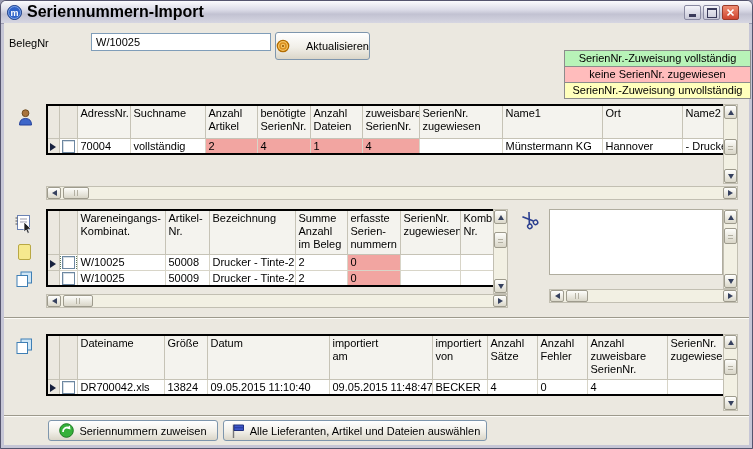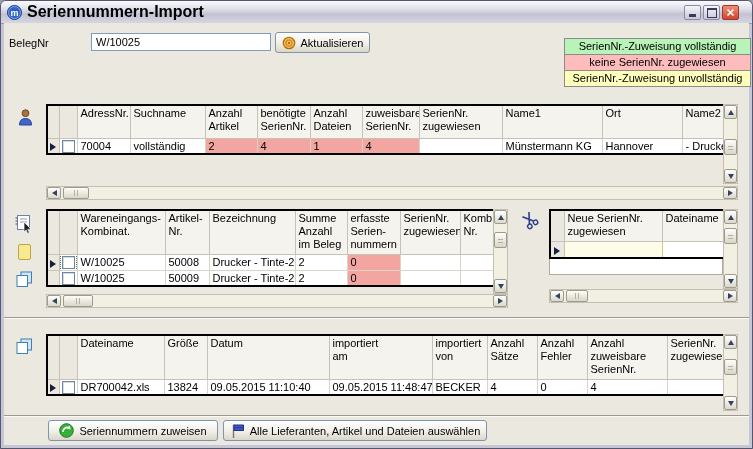--- a/index.html
+++ b/index.html
@@ -23,21 +23,21 @@
   .lbl{line-height:18px;}
   input.field{position:absolute;border:1px solid #7f9db9;background:#fff;
     font-family:"Liberation Sans",sans-serif;font-size:11px;padding:1px 4px;box-sizing:border-box;}
   .xpbtn{position:absolute;display:flex;align-items:center;justify-content:center;gap:5px;
     border:1px solid #7e96ad;border-radius:3px;box-sizing:border-box;
     background:linear-gradient(#ffffff,#f1efe8 55%,#dad6c9);font-size:11px;cursor:default;}
 
   .legend{position:absolute;left:560px;top:11px;width:187px;}
   .legend-row{height:15px;border:1px solid #8c8c8c;margin-top:-1px;
     text-align:center;line-height:15px;overflow:hidden;white-space:nowrap;}
-  .legend-row:first-child{margin-top:4px;}
+  .legend-row:first-child{margin-top:16px;}
 
   .grid table{border-collapse:collapse;table-layout:fixed;background:#fff;border:2px solid #000000;}
   .grid th,.grid td{border:1px solid #d8d5c8;padding:1px 3px;overflow:hidden;
     white-space:nowrap;font-weight:normal;text-align:left;font-size:11px;box-sizing:border-box;}
   .grid th{background:#f4f3ee;border-color:#c6c3b6;vertical-align:top;
     white-space:pre-line;line-height:13px;}
   .grid .sel{background:#ebe8e0;border-color:#c6c3b6;padding:0;}
   .grid td.chk{padding:0;text-align:center;vertical-align:middle;}
   .num{text-align:right;}
   .arrow{display:block;width:0;height:0;margin:3px auto 0;
@@ -95,21 +95,21 @@
           <path d="M1.5 1.5 L7.5 7.5 M7.5 1.5 L1.5 7.5" stroke="#fff" stroke-width="1.7"></path>
         </svg>
       </span>
     </span>
   </div>
 
   <div class="client">
 
     <span class="abs lbl" style="left:5px;top:11px;">BelegNr</span>
     <input class="field" style="left: 87px; top: 10px; width: 180px; height: 18px;" value="W/10025">
-    <div class="xpbtn" style="left:271px;top:9px;width:95px;height:21px;">
+    <div class="xpbtn" style="left:271px;top:9px;width:95px;height:28px;justify-content:space-between;">
       <svg width="14" height="14" viewBox="0 0 14 14">
         <circle cx="7" cy="7" r="5.7" fill="#f6c464" stroke="#b36d00" stroke-width="1.3"></circle>
         <circle cx="7" cy="7" r="3" fill="none" stroke="#d98f1f" stroke-width="1.6"></circle>
         <circle cx="7" cy="7" r="1" fill="#8a5200"></circle>
       </svg>
       <span>Aktualisieren</span>
     </div>
 
     <div class="legend">
       <div class="legend-row" style="background-color: rgb(184, 243, 184);">SerienNr.-Zuweisung vollständig</div>
@@ -305,44 +305,20 @@
     <span class="sideicon" style="left:518px;top:189px;">
       <svg width="16" height="17" viewBox="0 0 16 17" style="transform:rotate(-35deg);">
         <line x1="4" y1="1" x2="10.5" y2="11" stroke="#2b3f8f" stroke-width="1.6"></line>
         <line x1="12" y1="1" x2="5.5" y2="11" stroke="#2b3f8f" stroke-width="1.6"></line>
         <circle cx="4.5" cy="13.2" r="2.2" fill="none" stroke="#2b3f8f" stroke-width="1.4"></circle>
         <circle cx="11.5" cy="13.2" r="2.2" fill="none" stroke="#2b3f8f" stroke-width="1.4"></circle>
       </svg>
     </span>
 
     <div class="whitebox" style="left:545px;top:186px;width:174px;height:66px;"></div>
-    <div class="grid abs" style="left:545px;top:186px;">
-      <table style="width:174px;">
-        <colgroup>
-            <col style="width:14px">
-            <col style="width:98px">
-            <col style="width:62px">
-          </colgroup>
-        <tbody>
-            <tr style="height:31px">
-          <th class="sel"></th>
-          <th>Neue SerienNr.
-zugewiesen</th>
-          <th>Dateiname</th>
-        </tr>
-        <tr style="height:17px">
-          <td class="sel">
-                <span class="arrow"></span>
-              </td>
-          <td class="focuscell" style="background-color: rgb(253, 252, 232);"></td>
-          <td></td>
-        </tr>
-      </tbody>
-        </table>
-    </div>
     <div class="vs" style="left:719px;top:186px;width:15px;height:80px;">
       <div class="sbb" style="top:0;">
           <i class="tri-up"></i>
         </div>
       <div class="sbt" style="top:18px;height:16px;"></div>
       <div class="sbb" style="bottom:0;">
           <i class="tri-down"></i>
         </div>
     </div>
     <div class="hs" style="left:545px;top:266px;width:189px;height:14px;">

